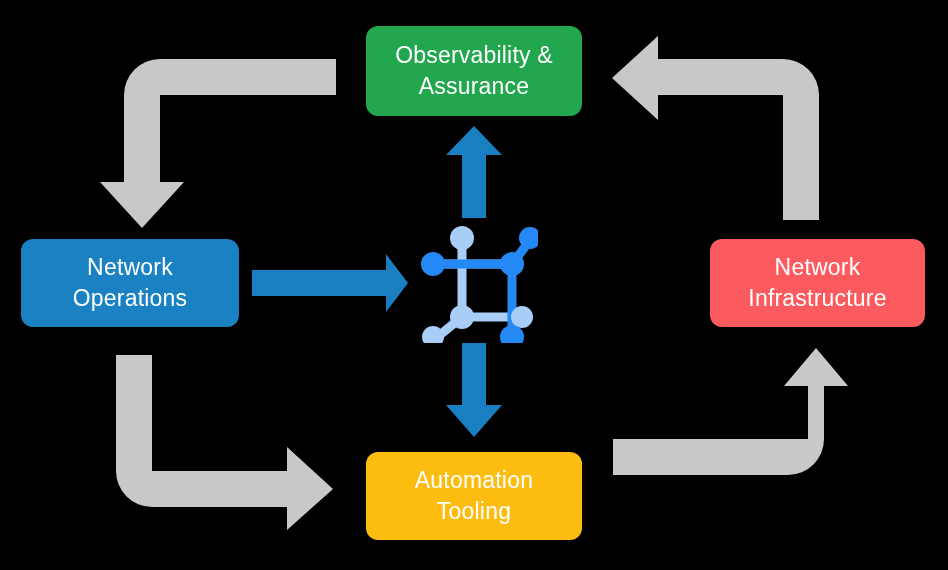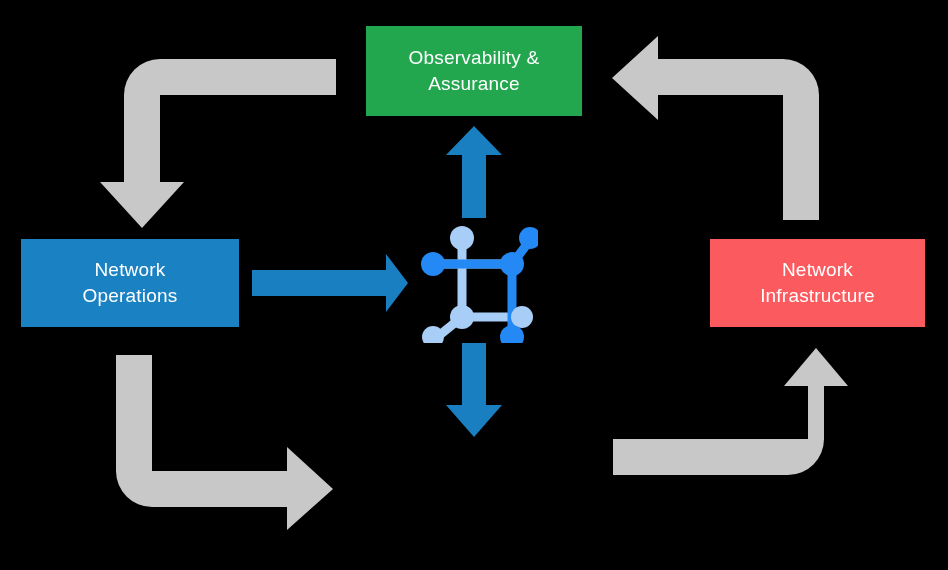--- a/index.html
+++ b/index.html
@@ -10,27 +10,27 @@
   #canvas {
     position: relative;
     width: 948px;
     height: 570px;
     background: #000000;
     overflow: hidden;
     font-family: "Liberation Sans", sans-serif;
   }
   .node-box {
     position: absolute;
-    border-radius: 0;
+    border-radius: 12px;
     display: flex;
     align-items: center;
     justify-content: center;
     text-align: center;
     color: #ffffff;
-    font-size: 19px;
+    font-size: 23px;
     line-height: 1.35;
     letter-spacing: 0.2px;
     box-sizing: border-box;
     padding: 4px 10px;
     white-space: pre-line;
   }
   #box-observability {
     left: 366px; top: 26px; width: 216px; height: 90px;
     background: #22a74f;
   }
@@ -137,14 +137,16 @@
 
   <div class="node-box" id="box-observability" style="background: rgb(34, 167, 79); color: rgb(255, 255, 255);">Observability &amp;
 Assurance</div>
 
   <div class="node-box" id="box-operations" style="background: rgb(26, 130, 195); color: rgb(255, 255, 255);">Network
 Operations</div>
 
   <div class="node-box" id="box-infrastructure" style="background: rgb(251, 90, 95); color: rgb(255, 255, 255);">Network
 Infrastructure</div>
 
+  <div class="node-box" id="box-automation" style="background: rgb(253, 189, 16); color: rgb(255, 255, 255);">Automation
+Tooling</div>
 
 </div>
 
 </body></html>

